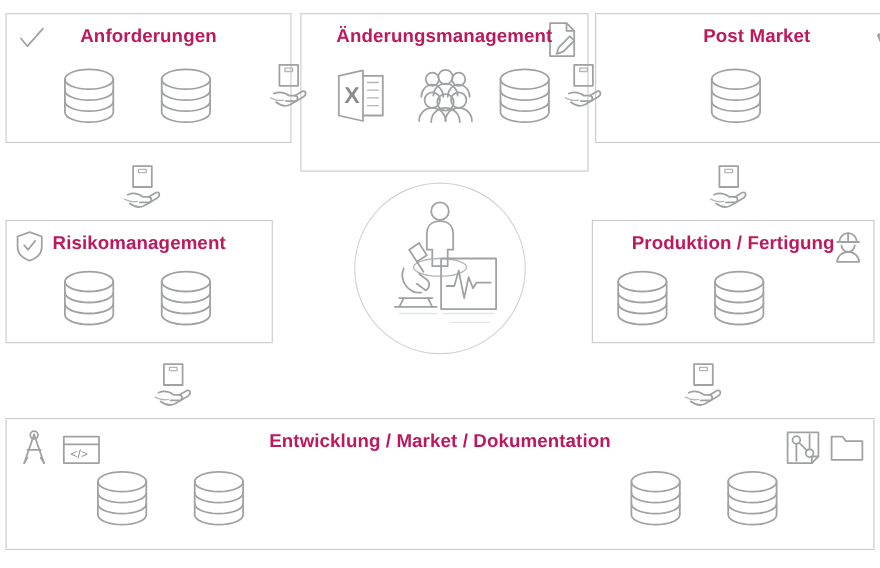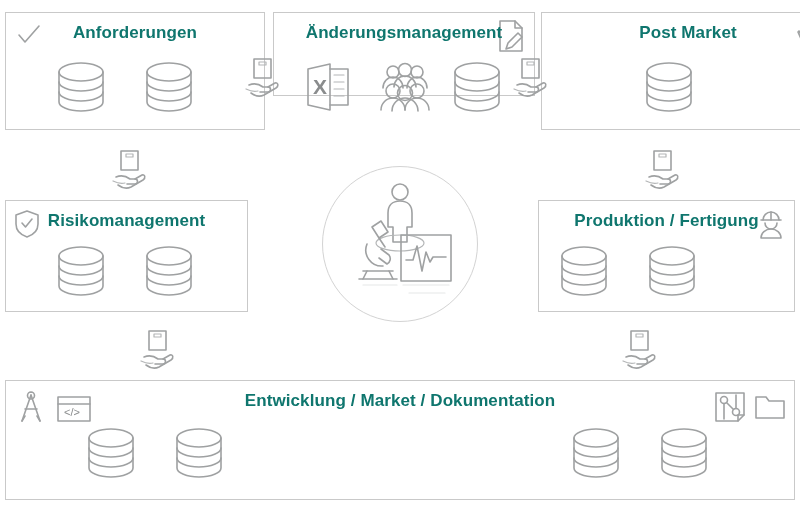--- a/index.html
+++ b/index.html
@@ -27,21 +27,21 @@
     background: #ffffff;
   }
   .panel-title {
     position: absolute;
     left: 0;
     right: 0;
     top: 10px;
     text-align: center;
     font-size: 17px;
     font-weight: bold;
-    color: #0f766e;
+    color: #be185d;
     letter-spacing: 0.1px;
     white-space: nowrap;
   }
   .corner-icon {
     position: absolute;
     color: #9fa1a2;
   }
   .ci-tl { left: 10px; top: 10px; }
   .ci-tr { right: 10px; top: 10px; }
   .db-row {
@@ -119,21 +119,21 @@
       </svg>
       <svg class="db" width="50" height="52" viewBox="0 0 50 52">
         <ellipse class="stroke" cx="25" cy="11" rx="22" ry="9"></ellipse>
         <path class="stroke" d="M3 11 V41 a22 9 0 0 0 44 0 V11"></path>
         <path class="stroke" d="M3 21 a22 9 0 0 0 44 0"></path>
         <path class="stroke" d="M3 31 a22 9 0 0 0 44 0"></path>
       </svg>
     </div>
   </div>
 
-  <div class="panel" style="left:273px; top:12px; width:262px; height:84px;">
+  <div class="panel" style="left:273px; top:12px; width:262px; height:144px;">
     <div class="corner-icon ci-tr" style="right:8px; top:6px;">
       <svg width="30" height="34" viewBox="0 0 30 34">
         <path class="stroke" d="M4 2 H19 L26 9 V32 H4 Z"></path>
         <path class="stroke" d="M19 2 V9 H26"></path>
         <path class="stroke" d="M22 14 L12 24 L10 30 L16 28 L26 18 Z"></path>
       </svg>
     </div>
     <div class="panel-title">Änderungsmanagement</div>
 
     <div class="corner-icon" style="left:30px; top:48px;">

